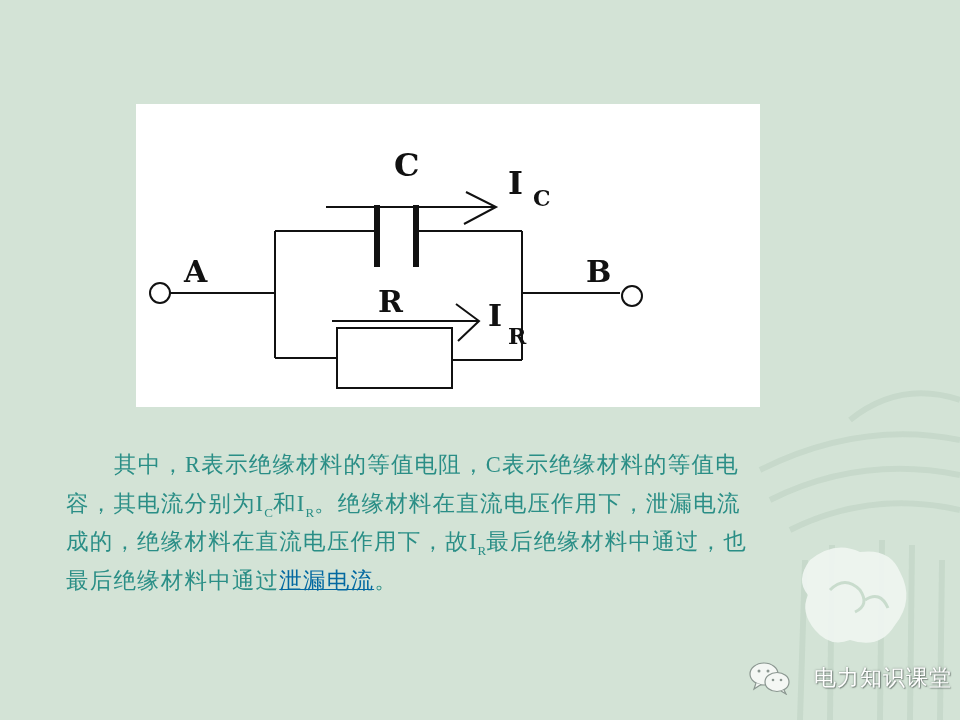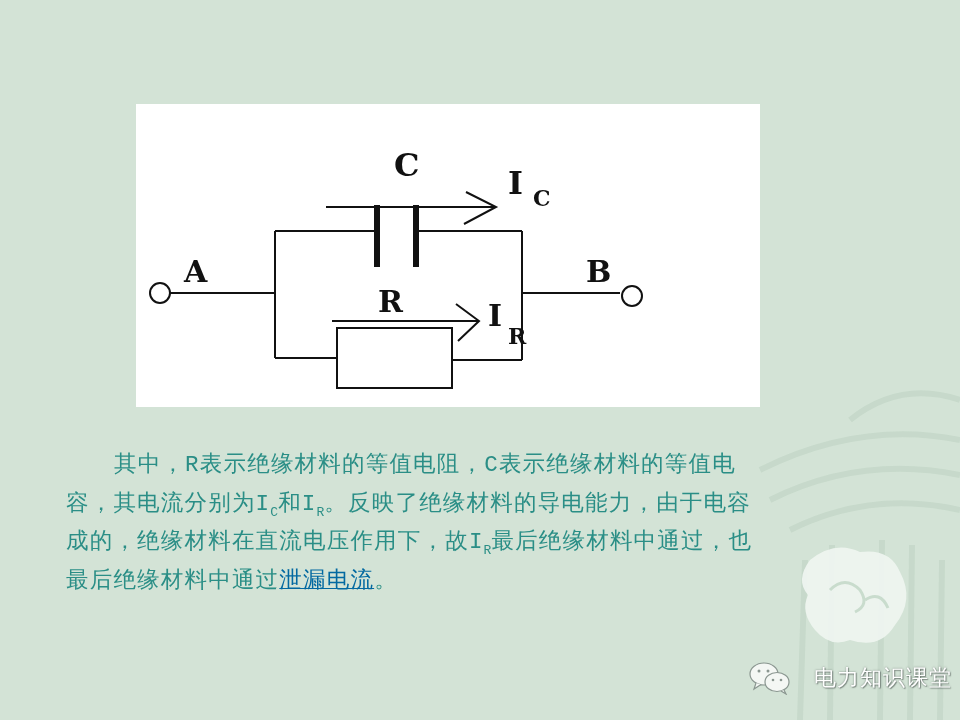--- a/index.html
+++ b/index.html
@@ -12,21 +12,21 @@
     .diagram-box {
       position:absolute; left:136px; top:104px; width:624px; height:303px;
       background:#ffffff;
     }
     .diagram-box svg { position:absolute; left:0; top:0; }
     .body-text {
       position:absolute; left:66px; top:446px; width:770px;
       color:#2a8e86;
       font-size:22.5px;
       line-height:38.5px;
-      font-family:Liberation Mono, monospace;
+      font-family:Liberation Serif, serif;
       letter-spacing:1.2px;
     }
     .body-text .line { display:block; white-space:nowrap; height:38.5px; }
     .indent { display:inline-block; width:48px; }
     .sub { font-size:13px; vertical-align:-6px; letter-spacing:0; }
     .link { color:#0369a1; text-decoration:underline; text-decoration-thickness:1px; }
     .watermark {
       position:absolute; left:748px; top:660px; height:36px;
       display:flex; align-items:center; gap:22px;
     }
@@ -100,21 +100,21 @@
       <text x="372" y="90" font-size="32">I</text>
       <text x="397" y="102" font-size="22">C</text>
       <text x="352" y="222" font-size="30">I</text>
       <text x="372" y="240" font-size="22">R</text>
     </g>
   </svg>
 </div>
 
 <div class="body-text">
   <span class="line"><span class="indent"></span><span>其中，R表示绝缘材料的等值电阻，C表示绝缘材料的等值电</span></span>
-  <span class="line"><span>容，其电流分别为I</span><span class="sub">C</span><span>和I</span><span class="sub">R</span><span>。反映了绝缘材料的导电能力，由于电容</span></span>
+  <span class="line"><span>容，其电流分别为I</span><span class="sub">C</span><span>和I</span><span class="sub">R</span><span>。绝缘材料在直流电压作用下，泄漏电流</span></span>
   <span class="line"><span>成的，绝缘材料在直流电压作用下，故I</span><span class="sub">R</span><span>最后绝缘材料中通过，也</span></span>
   <span class="line"><span>最后绝缘材料中通过</span><a class="link">泄漏电流</a><span>。</span></span>
 </div>
 
 <div class="watermark">
   <svg width="44" height="34" viewBox="0 0 44 34">
     <ellipse cx="16" cy="13" rx="14" ry="11" fill="#f4f7f4" stroke="#8a9690" stroke-width="1.2"></ellipse>
     <path d="M8 22 L6 28 L13 23.5" fill="#f4f7f4" stroke="#8a9690" stroke-width="1.2"></path>
     <ellipse cx="29" cy="21" rx="12" ry="9.5" fill="#f4f7f4" stroke="#8a9690" stroke-width="1.2"></ellipse>
     <path d="M36 29 L38 33 L33 30" fill="#f4f7f4" stroke="#8a9690" stroke-width="1.2"></path>

